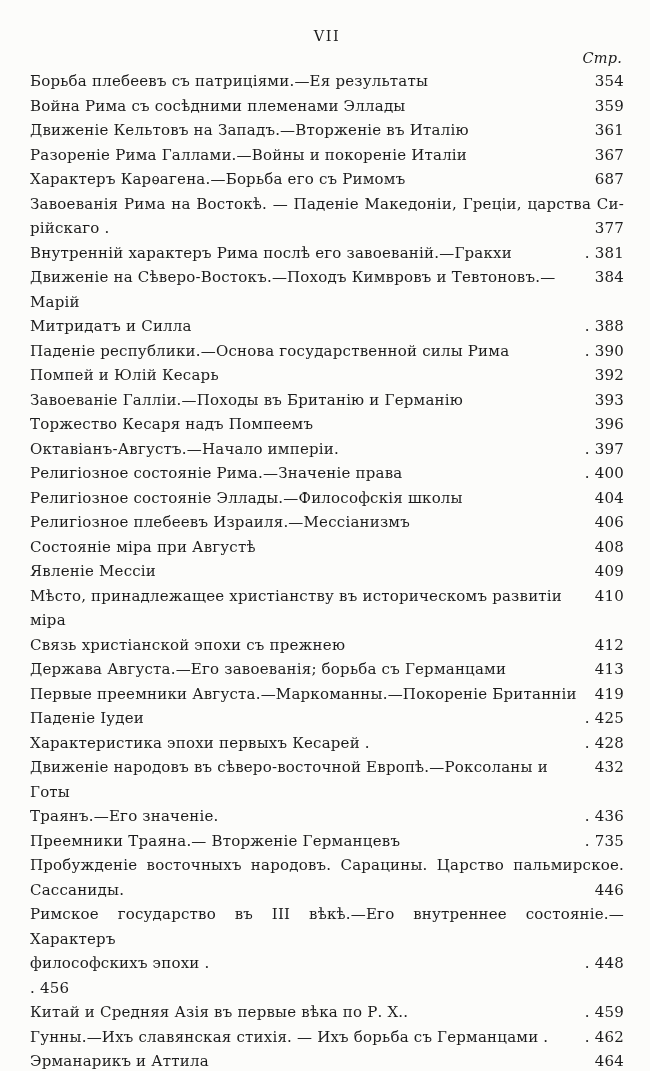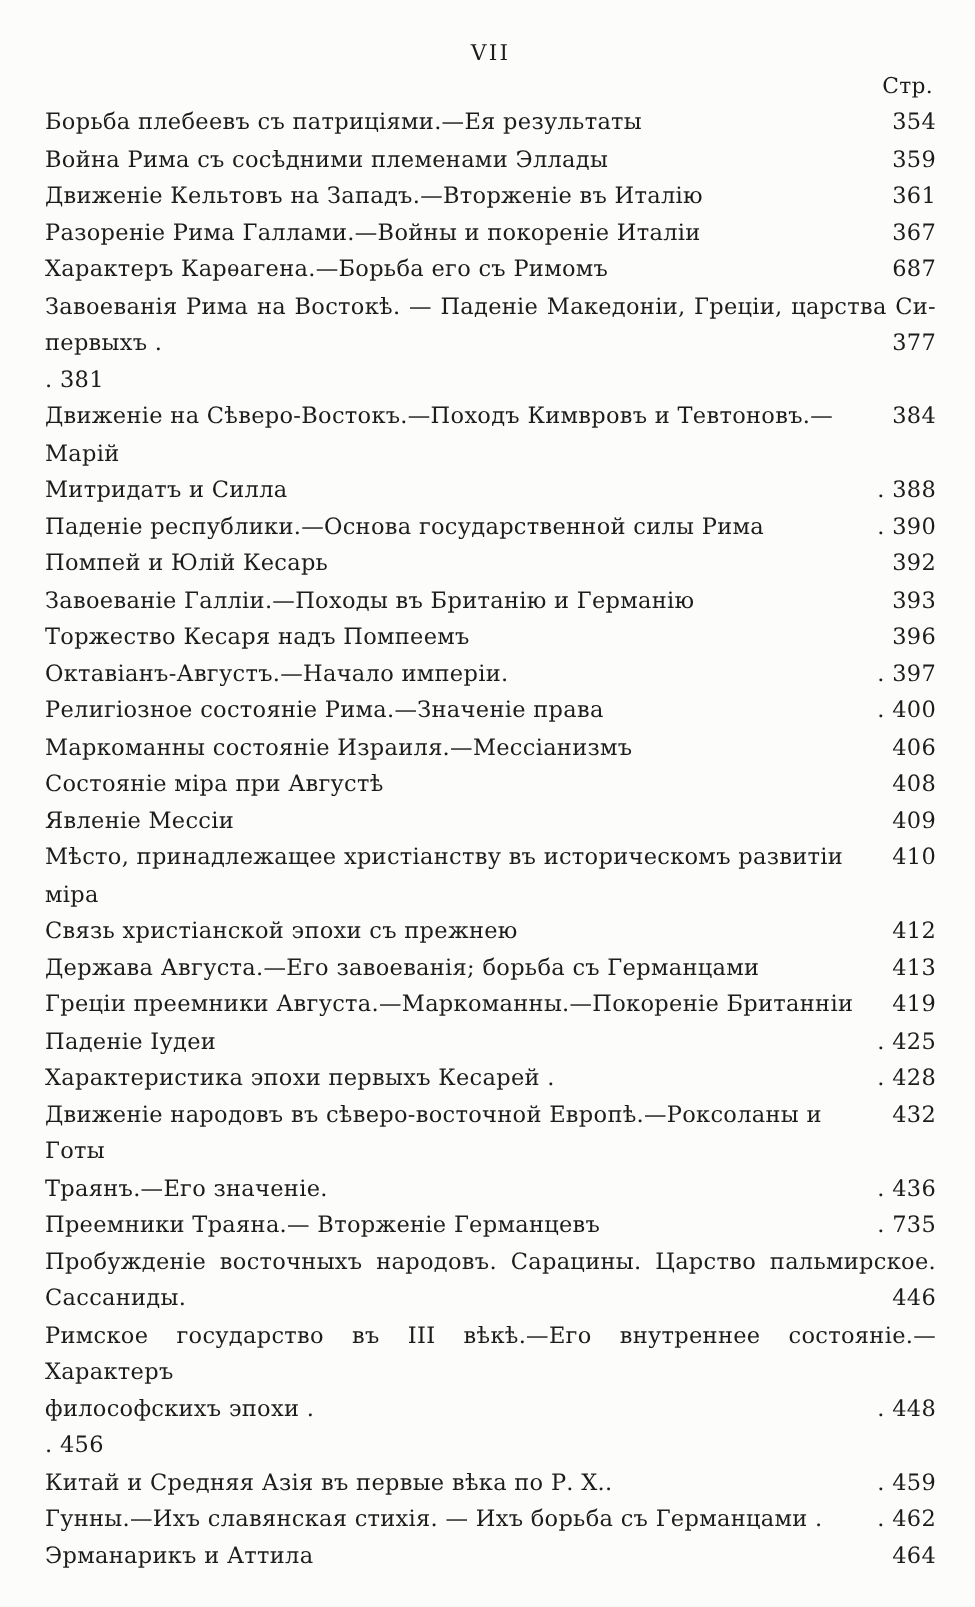--- a/index.html
+++ b/index.html
@@ -20,20 +20,21 @@
     letter-spacing: 0.2px;
     overflow: hidden;
   }
   .folio-row {
     text-align: center;
     font-size: 14.5px;
     letter-spacing: 1.5px;
   }
   .col-label {
     text-align: right;
+    font-style: italic;
     font-size: 14.5px;
     margin-top: 6px;
     padding-right: 2px;
   }
   .toc {
     margin-top: 3px;
   }
   .entry .line {
     line-height: 24.5px;
   }
@@ -90,26 +91,27 @@
       </div>
       <div class="entry">
         <div class="line last">
           <span class="entry-title">Характеръ Карѳагена.—Борьба его съ Римомъ</span>
           <span class="entry-page">687</span>
         </div>
       </div>
       <div class="entry">
         <div class="line fill"><span class="entry-title">Завоеванія Рима на Востокѣ. — Паденіе Македоніи, Греціи, царства Си-</span></div>
         <div class="line last">
-          <span class="entry-title">первыхъ .</span>
+          <span class="entry-title">рійскаго .</span>
           <span class="entry-page">377</span>
         </div>
       </div>
       <div class="entry">
         <div class="line last">
+          <span class="entry-title">Внутренній характеръ Рима послѣ его завоеваній.—Гракхи</span>
           <span class="entry-page">. 381</span>
         </div>
       </div>
       <div class="entry">
         <div class="line last">
           <span class="entry-title">Движеніе на Сѣверо-Востокъ.—Походъ Кимвровъ и Тевтоновъ.—Марій</span>
           <span class="entry-page">384</span>
         </div>
       </div>
       <div class="entry">
@@ -149,21 +151,27 @@
         </div>
       </div>
       <div class="entry">
         <div class="line last">
           <span class="entry-title">Религіозное состояніе Рима.—Значеніе права</span>
           <span class="entry-page">. 400</span>
         </div>
       </div>
       <div class="entry">
         <div class="line last">
-          <span class="entry-title">Маркоманны состояніе Израиля.—Мессіанизмъ</span>
+          <span class="entry-title">Религіозное состояніе Эллады.—Философскія школы</span>
+          <span class="entry-page">404</span>
+        </div>
+      </div>
+      <div class="entry">
+        <div class="line last">
+          <span class="entry-title">Религіозное плебеевъ Израиля.—Мессіанизмъ</span>
           <span class="entry-page">406</span>
         </div>
       </div>
       <div class="entry">
         <div class="line last">
           <span class="entry-title">Состояніе міра при Августѣ</span>
           <span class="entry-page">408</span>
         </div>
       </div>
       <div class="entry">
@@ -185,21 +193,21 @@
         </div>
       </div>
       <div class="entry">
         <div class="line last">
           <span class="entry-title">Держава Августа.—Его завоеванія; борьба съ Германцами</span>
           <span class="entry-page">413</span>
         </div>
       </div>
       <div class="entry">
         <div class="line last">
-          <span class="entry-title">Греціи преемники Августа.—Маркоманны.—Покореніе Британніи</span>
+          <span class="entry-title">Первые преемники Августа.—Маркоманны.—Покореніе Британніи</span>
           <span class="entry-page">419</span>
         </div>
       </div>
       <div class="entry">
         <div class="line last">
           <span class="entry-title">Паденіе Іудеи</span>
           <span class="entry-page">. 425</span>
         </div>
       </div>
       <div class="entry">

